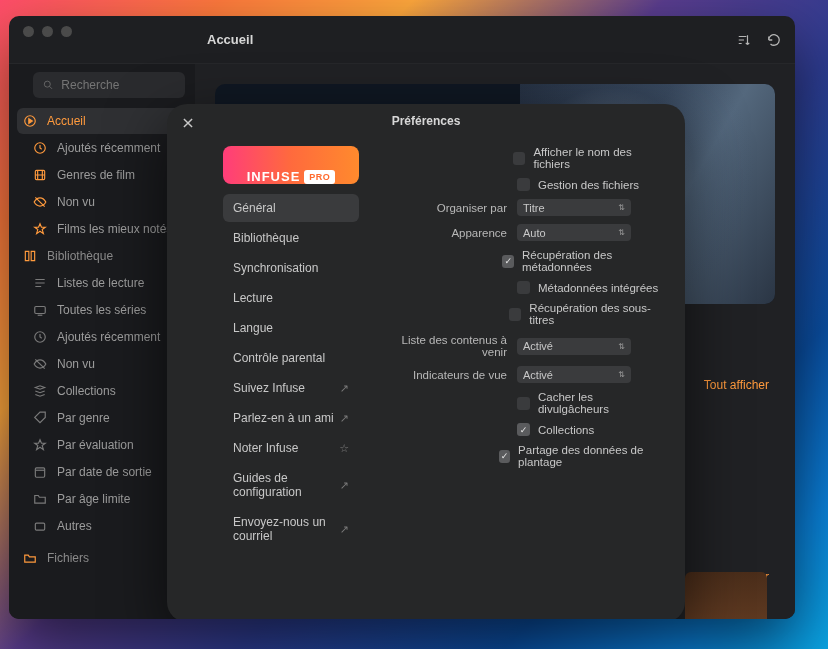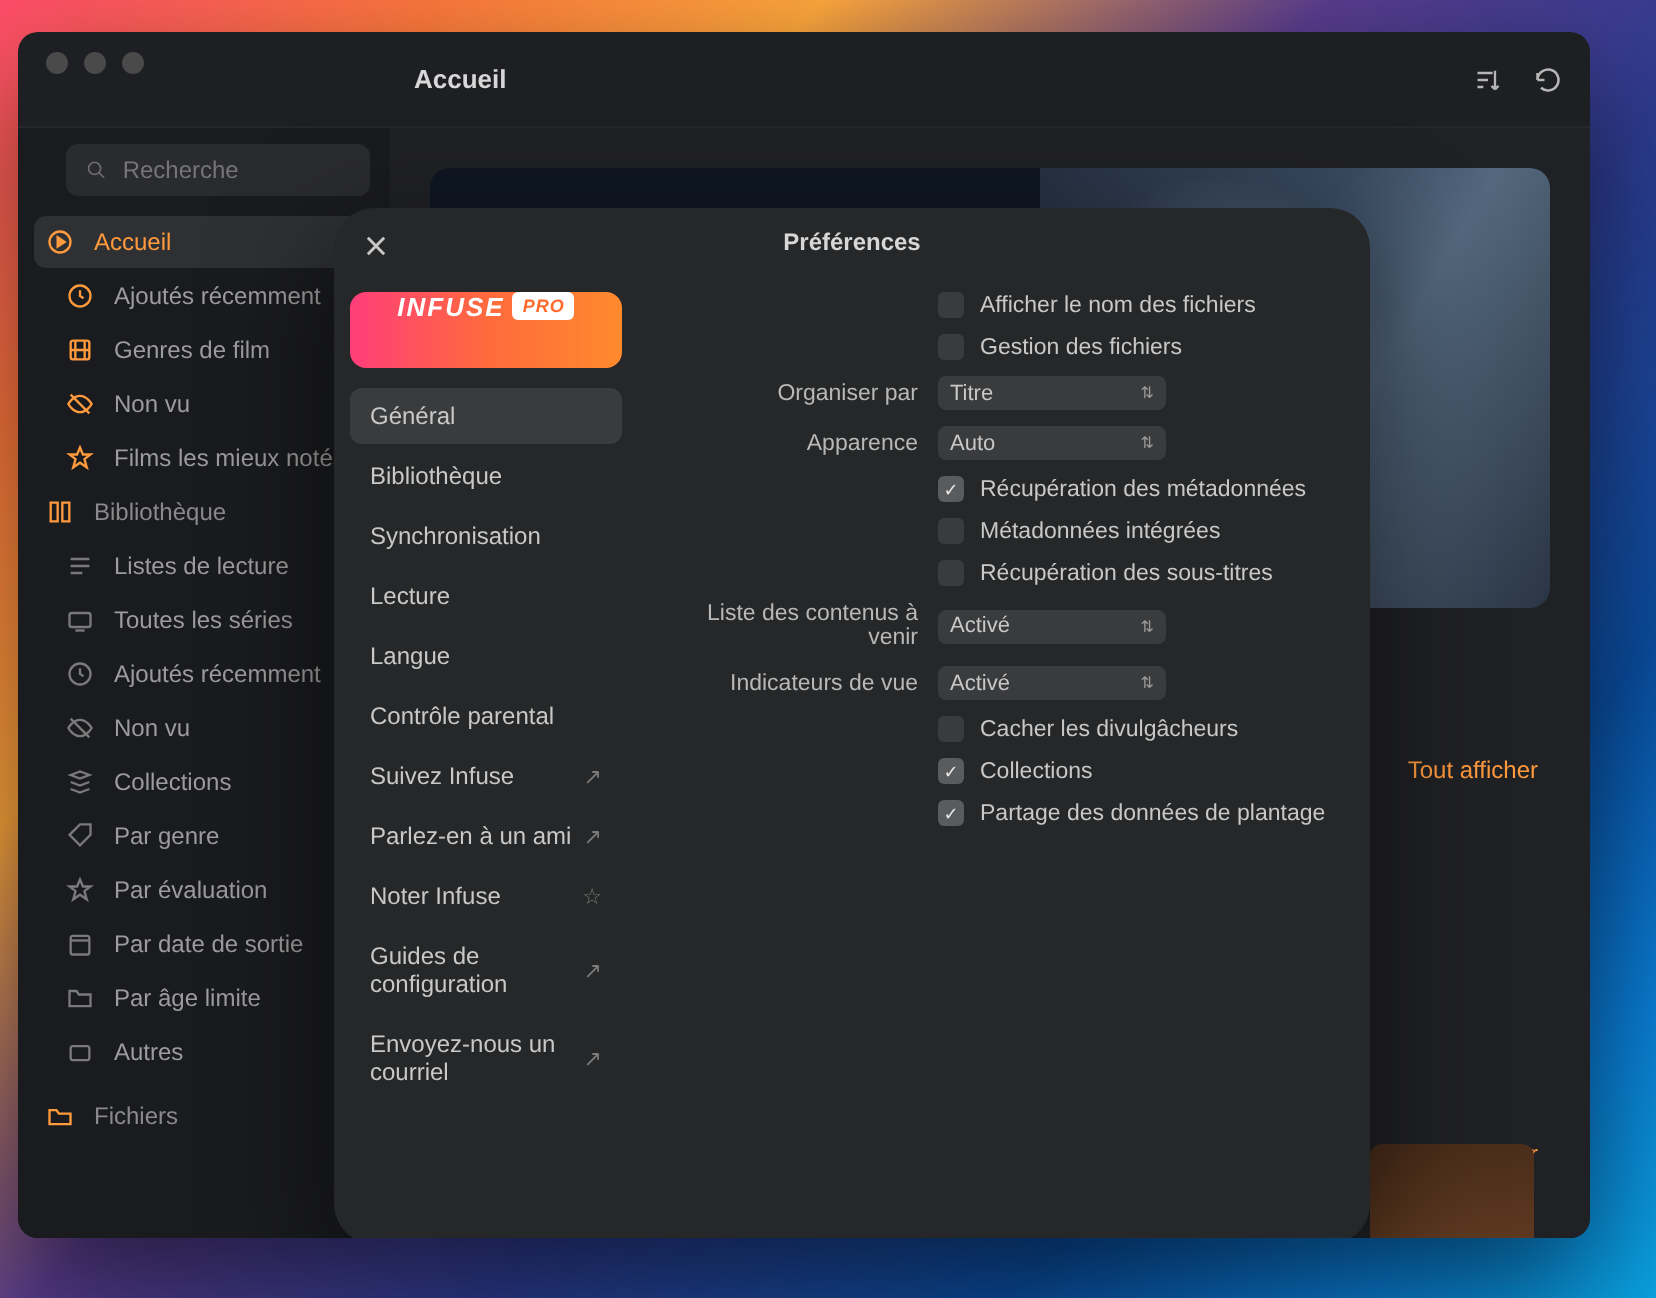--- a/index.html
+++ b/index.html
@@ -42,25 +42,25 @@
   .hero-right::after{content:"";position:absolute;inset:0;background:radial-gradient(circle at 35% 40%, rgba(220,235,255,0.35) 0%, rgba(50,70,100,0.1) 40%, transparent 70%);}
   .row-label{position:absolute; right:26px; color:#ff9a3d; font-size:12px; cursor:pointer;margin-top:20px;}
   .row1-label{top:294px;}
   .row2-label{top:486px;}
   .poster-row{position:absolute; left:20px; right:0; height:118px; top:508px; display:flex; gap:12px; overflow:hidden;}
   .poster{width:82px;height:118px;border-radius:6px;flex:0 0 82px;overflow:hidden;position:relative;}
 
   
   .pref-modal { position:absolute; left:158px; top:88px; width:518px; height:518px;
     background:#262728; border-radius:20px; box-shadow:0 20px 60px rgba(0,0,0,0.6);
-    display:flex; }
+    display:flex;padding-left:48px; }
   .pref-header{ position:absolute; top:0; left:0; right:0; height:30px; text-align:center; padding-top:10px; font-size:12px; color:#d7d7d7; font-weight:600;}
   .close-x{ position:absolute; left:14px; top:12px; width:14px; height:14px; cursor:pointer; color:#c8c8c8;}
   .pref-left{ width:152px; padding:42px 8px 0 8px; }
-  .infuse-pro{ height:38px; margin:0 0 10px 0; border-radius:8px; background:linear-gradient(90deg,#ff3d7a 0%, #ff6a3d 50%, #ff8a2d 100%); display:flex; align-items:flex-start; justify-content:center; gap:4px;font-style:italic;}
+  .infuse-pro{ height:38px; margin:0 0 10px 0; border-radius:8px; background:linear-gradient(90deg,#ff3d7a 0%, #ff6a3d 50%, #ff8a2d 100%); display:flex; align-items:flex-end; justify-content:center; gap:4px;}
   .infuse-text{ color:#fff; font-weight:800; letter-spacing:1px; font-size:13px;}
   .pro-badge{ background:#fff; color:#ff6a2d; font-size:9px; font-weight:800; padding:2px 5px; border-radius:3px; letter-spacing:0.5px;}
   .pref-tab{ padding:7px 10px; border-radius:6px; color:#c8c8c8; font-size:12px; margin-bottom:2px; cursor:pointer; display:flex; align-items:center; justify-content:space-between;}
   .pref-tab.active{ background:#3a3b3d;}
   .pref-tab .ext{color:#7a7a7a; font-size:11px;}
   .pref-right{ flex:1; padding:42px 18px 10px 8px; overflow:hidden;}
   .form-row{ display:flex; align-items:center; margin-bottom:8px; font-size:11.5px; color:#c8c8c8;}
   .form-label{ width:142px; text-align:right; padding-right:10px; color:#b8b8b8;}
   .checkbox{ width:13px; height:13px; border-radius:3px; background:#3a3b3d; display:inline-flex; align-items:center; justify-content:center; margin-right:8px; cursor:pointer; color:#e8e8e8; font-size:9px;}
   .checkbox.checked{ background:#5a5b5d;}

